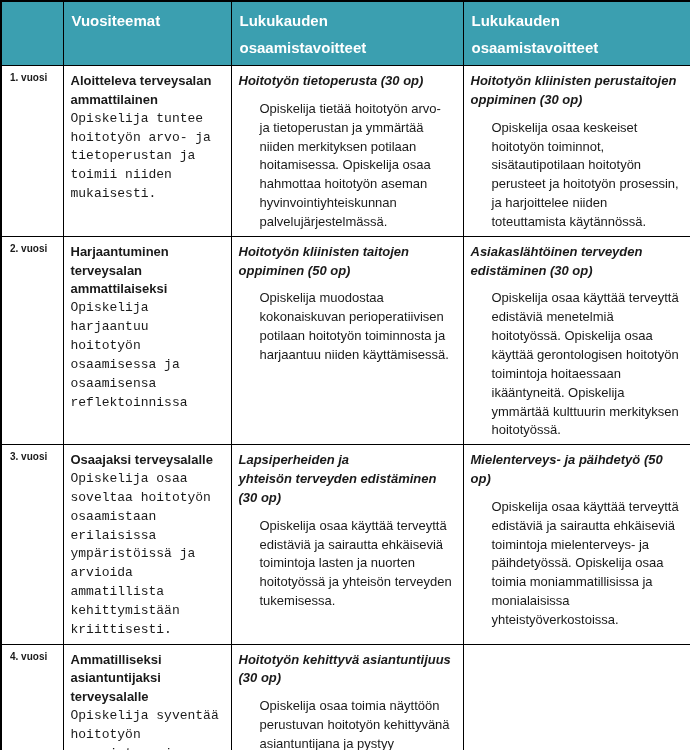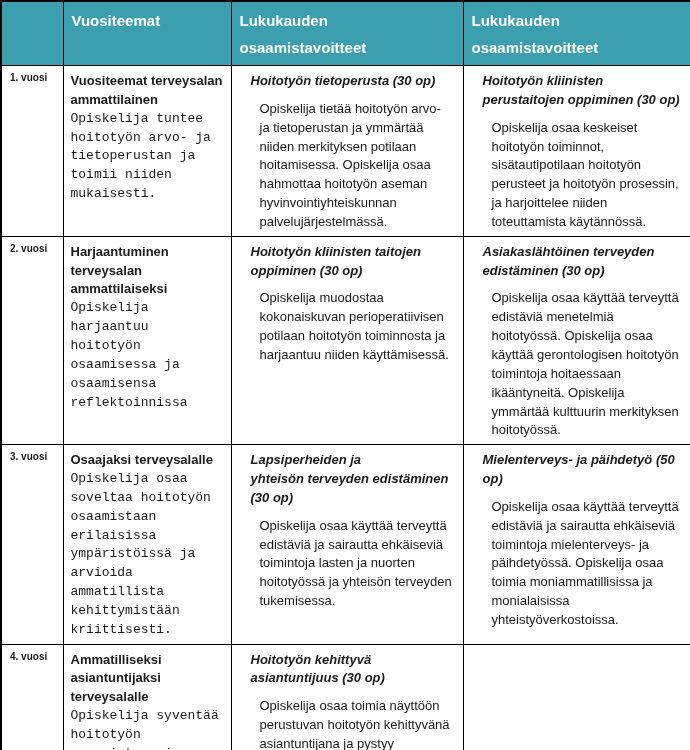--- a/index.html
+++ b/index.html
@@ -50,21 +50,20 @@
     line-height: 1.45;
   }
   .theme-title {
     font-weight: bold;
     white-space: pre-line;
   }
   .objective-title {
     font-weight: bold;
     font-style: italic;
     white-space: pre-line;
-    margin-left: 12px;
   }
   .objective-body {
     margin-top: 9px;
     margin-left: 21px;
   }
   .theme-body {
     margin-top: 0;
     font-family: Liberation Mono, monospace;
   }
 </style>
@@ -84,41 +83,41 @@
         <tr style="height:57px">
       <th class="hdr"></th>
       <th class="hdr">Vuositeemat</th>
       <th class="hdr">Lukukauden osaamistavoitteet</th>
       <th class="hdr">Lukukauden osaamistavoitteet</th>
     </tr>
 
     <tr style="height:161px">
       <td class="year-cell">1. vuosi</td>
       <td class="content-cell">
-        <div class="theme-title">Vuositeemat terveysalan ammattilainen</div>
+        <div class="theme-title">Aloitteleva terveysalan ammattilainen</div>
         <div class="theme-body">Opiskelija tuntee hoitotyön arvo- ja tietoperustan ja toimii niiden mukaisesti.</div>
       </td>
       <td class="content-cell">
         <div class="objective-title">Hoitotyön tietoperusta (30 op)</div>
         <div class="objective-body">Opiskelija tietää hoitotyön arvo- ja tietoperustan ja ymmärtää niiden merkityksen potilaan hoitamisessa. Opiskelija osaa hahmottaa hoitotyön aseman hyvinvointiyhteiskunnan palvelujärjestelmässä.</div>
       </td>
       <td class="content-cell">
         <div class="objective-title">Hoitotyön kliinisten perustaitojen oppiminen (30 op)</div>
         <div class="objective-body">Opiskelija osaa keskeiset hoitotyön toiminnot, sisätautipotilaan hoitotyön perusteet ja hoitotyön prosessin, ja harjoittelee niiden toteuttamista käytännössä.</div>
       </td>
     </tr>
 
     <tr style="height:202px">
       <td class="year-cell">2. vuosi</td>
       <td class="content-cell">
         <div class="theme-title">Harjaantuminen terveysalan ammattilaiseksi</div>
         <div class="theme-body">Opiskelija harjaantuu hoitotyön osaamisessa ja osaamisensa reflektoinnissa</div>
       </td>
       <td class="content-cell">
-        <div class="objective-title">Hoitotyön kliinisten taitojen oppiminen (30 op)</div>
+        <div class="objective-title">Hoitotyön kliinisten taitojen oppiminen (50 op)</div>
         <div class="objective-body">Opiskelija muodostaa kokonaiskuvan perioperatiivisen potilaan hoitotyön toiminnosta ja harjaantuu niiden käyttämisessä.</div>
       </td>
       <td class="content-cell">
         <div class="objective-title">Asiakaslähtöinen terveyden edistäminen (30 op)</div>
         <div class="objective-body">Opiskelija osaa käyttää terveyttä edistäviä menetelmiä hoitotyössä. Opiskelija osaa käyttää gerontologisen hoitotyön toimintoja hoitaessaan ikääntyneitä. Opiskelija ymmärtää kulttuurin merkityksen hoitotyössä.</div>
       </td>
     </tr>
 
     <tr style="height:182px">
       <td class="year-cell">3. vuosi</td>

